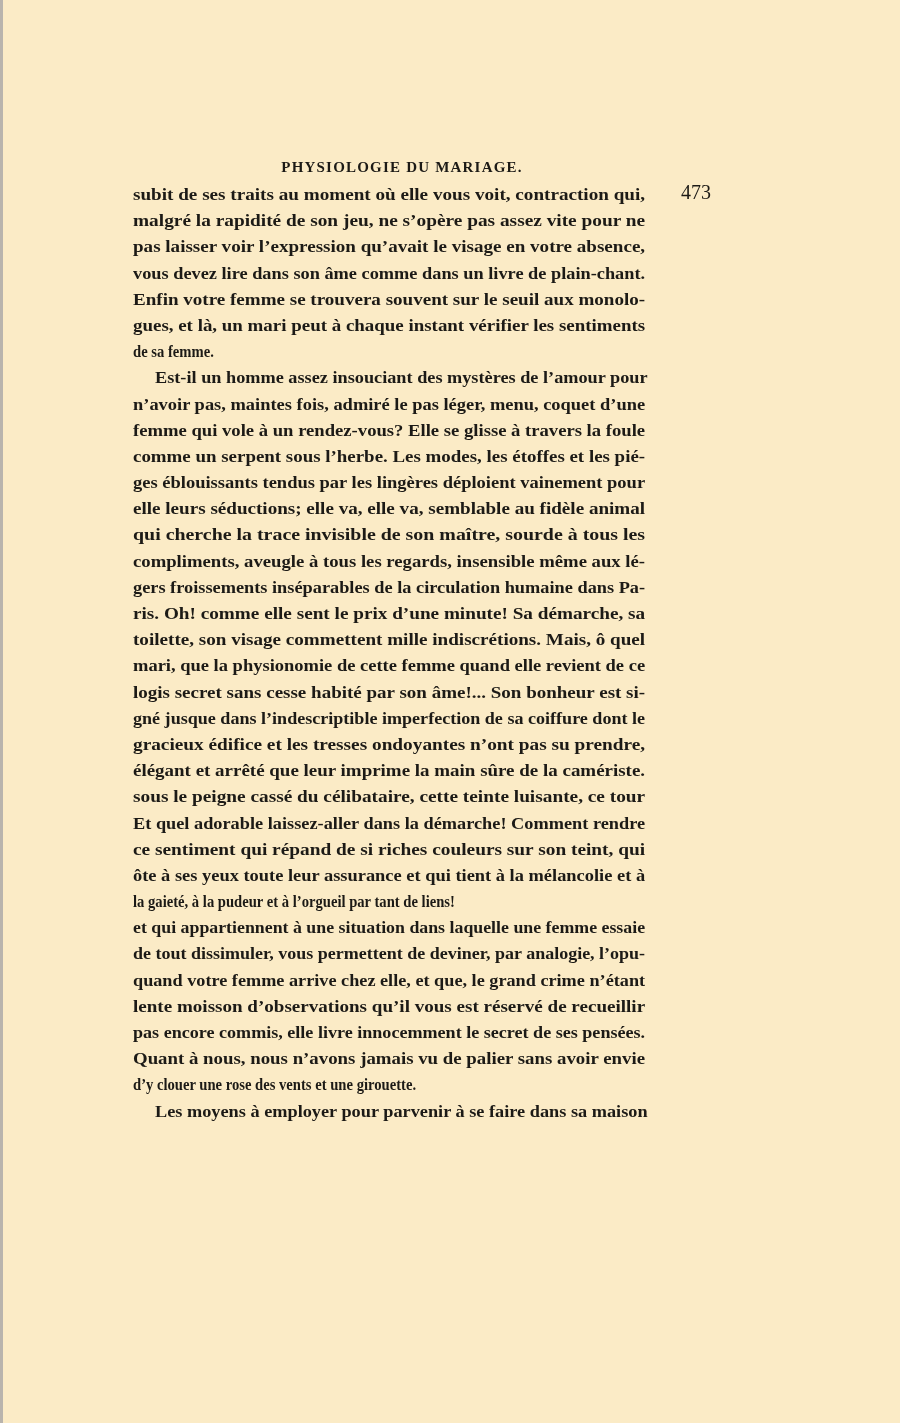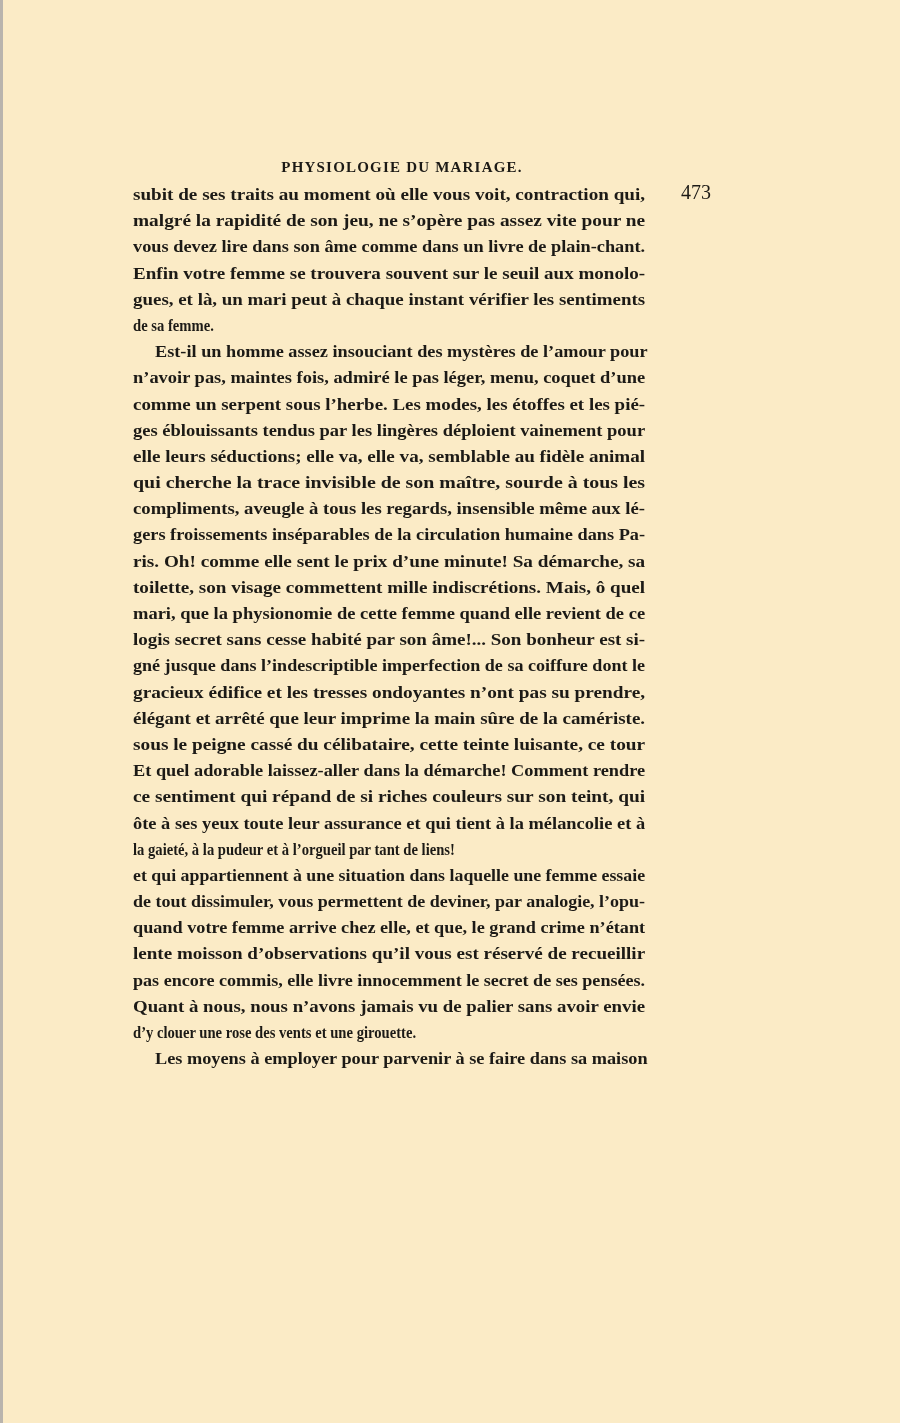--- a/index.html
+++ b/index.html
@@ -46,26 +46,28 @@
 <div class="edge"></div>
 
 <div class="page">
   <div class="running-head">
     <span class="running-title">PHYSIOLOGIE DU MARIAGE.</span>
     <span class="page-number">473</span>
   </div>
   <div id="body-text">
       <div class="line"><span class="inner" style="transform: scaleX(1.1261);"><span>subit de ses traits au moment où elle vous voit, contraction qui,</span></span></div>
       <div class="line"><span class="inner" style="transform: scaleX(1.1372);"><span>malgré la rapidité de son jeu, ne s’opère pas assez vite pour ne</span></span></div>
+      <div class="line"><span class="inner" style="transform: scaleX(1.1211);"><span>pas laisser voir l’expression qu’avait le visage en votre absence,</span></span></div>
       <div class="line"><span class="inner" style="transform: scaleX(1.0772);"><span>vous devez lire dans son âme comme dans un livre de plain-chant.</span></span></div>
       <div class="line"><span class="inner" style="transform: scaleX(1.1204);"><span>Enfin votre femme se trouvera souvent sur le seuil aux monolo-</span></span></div>
       <div class="line"><span class="inner" style="transform: scaleX(1.1131);"><span>gues, et là, un mari peut à chaque instant vérifier les sentiments</span></span></div>
       <div class="line last"><span class="inner" style="transform: scaleX(0.86);"><span>de sa femme.</span></span></div>
       <div class="line indent"><span class="inner" style="transform: scaleX(1.0736);"><span>Est-il un homme assez insouciant des mystères de l’amour pour</span></span></div>
       <div class="line"><span class="inner" style="transform: scaleX(1.0844);"><span>n’avoir pas, maintes fois, admiré le pas léger, menu, coquet d’une</span></span></div>
+      <div class="line"><span class="inner" style="transform: scaleX(1.0963);"><span>femme qui vole à un rendez-vous? Elle se glisse à travers la foule</span></span></div>
       <div class="line"><span class="inner" style="transform: scaleX(1.1124);"><span>comme un serpent sous l’herbe. Les modes, les étoffes et les pié-</span></span></div>
       <div class="line"><span class="inner" style="transform: scaleX(1.088);"><span>ges éblouissants tendus par les lingères déploient vainement pour</span></span></div>
       <div class="line"><span class="inner" style="transform: scaleX(1.1227);"><span>elle leurs séductions; elle va, elle va, semblable au fidèle animal</span></span></div>
       <div class="line"><span class="inner" style="transform: scaleX(1.1703);"><span>qui cherche la trace invisible de son maître, sourde à tous les</span></span></div>
       <div class="line"><span class="inner" style="transform: scaleX(1.0995);"><span>compliments, aveugle à tous les regards, insensible même aux lé-</span></span></div>
       <div class="line"><span class="inner" style="transform: scaleX(1.0773);"><span>gers froissements inséparables de la circulation humaine dans Pa-</span></span></div>
       <div class="line"><span class="inner" style="transform: scaleX(1.1294);"><span>ris. Oh! comme elle sent le prix d’une minute! Sa démarche, sa</span></span></div>
       <div class="line"><span class="inner" style="transform: scaleX(1.124);"><span>toilette, son visage commettent mille indiscrétions. Mais, ô quel</span></span></div>
       <div class="line"><span class="inner" style="transform: scaleX(1.0875);"><span>mari, que la physionomie de cette femme quand elle revient de ce</span></span></div>
       <div class="line"><span class="inner" style="transform: scaleX(1.118);"><span>logis secret sans cesse habité par son âme!... Son bonheur est si-</span></span></div>

